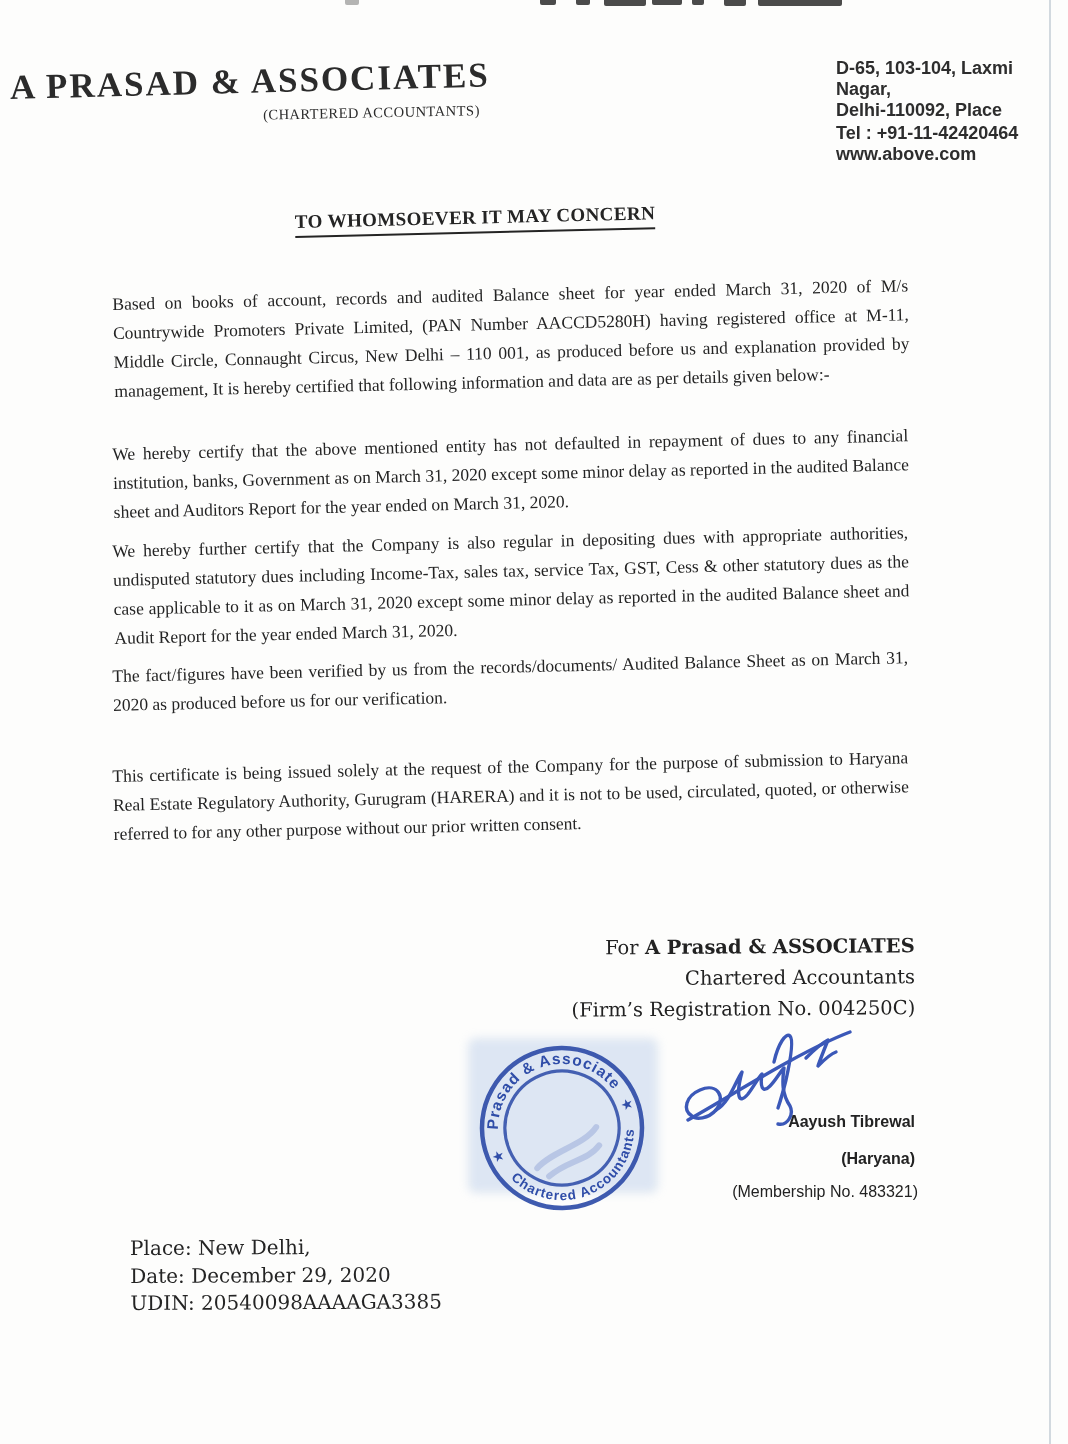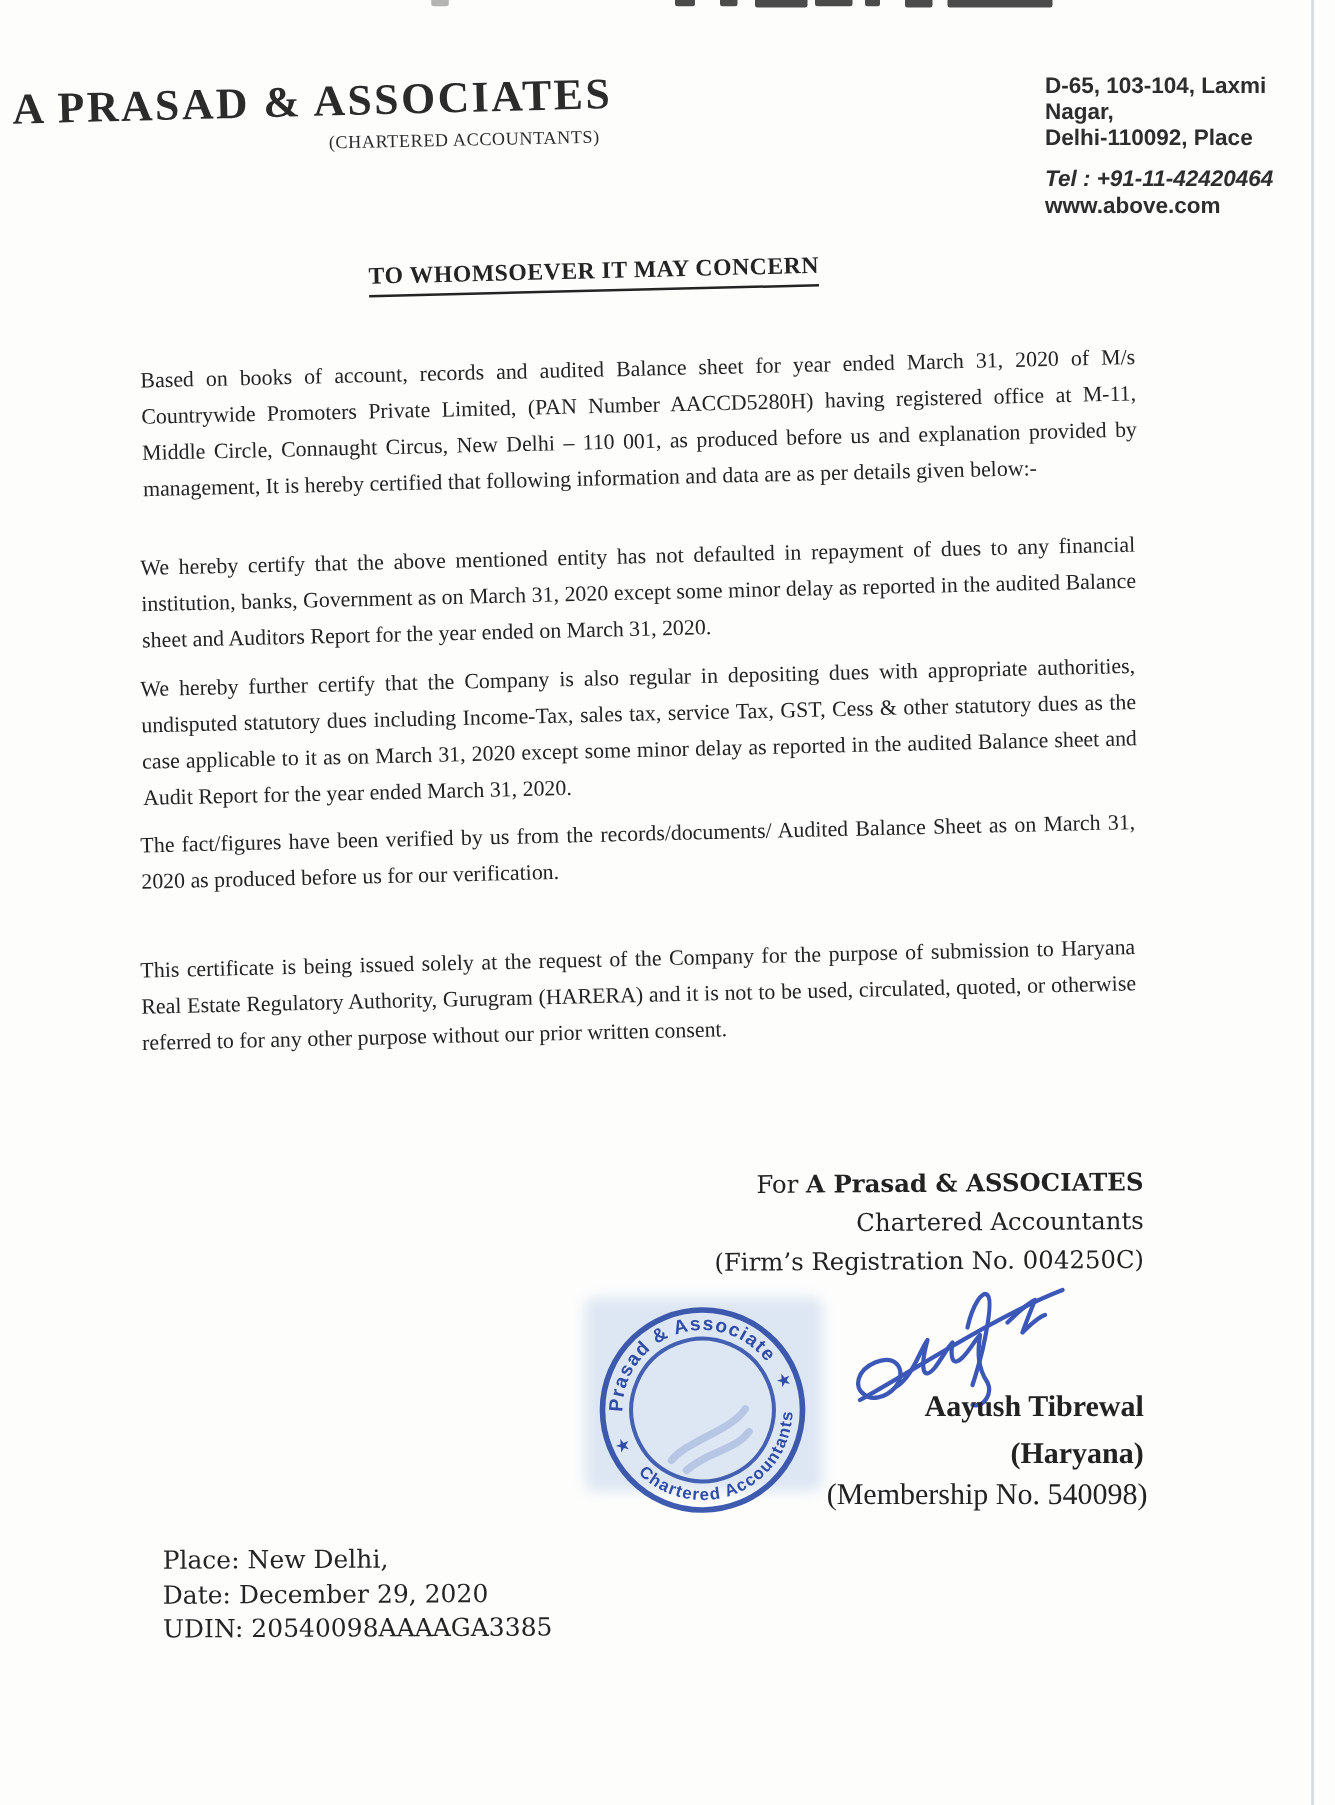--- a/index.html
+++ b/index.html
@@ -25,21 +25,21 @@
   .firm-sub{
     left:10px;top:112px;width:470px;text-align:right;
     font-size:14.5px;letter-spacing:.5px;color:#2b2b2b;
     transform:rotate(-1.2deg);transform-origin:0 50%;
   }
   .addr{
     left:836px;top:58px;width:225px;
     font-family:"Liberation Sans", sans-serif;
     font-size:18px;line-height:21px;color:#2d2d2d;font-weight:600;
   }
-  .addr .tel{margin-top:12px;font-weight:600;font-style:italic;}
+  .addr .tel{margin-top:2px;font-weight:600;}
   .addr .web{font-weight:800;}
 
   
   .letter-title{
     left:295px;top:211px;
     font-size:19px;font-weight:bold;letter-spacing:.4px;color:#242424;
     border-bottom:2px solid #242424;padding-bottom:3px;
     transform:rotate(-1.4deg);transform-origin:0 50%;
   }
 
@@ -55,22 +55,22 @@
   .closing{
     left:400px;top:932px;width:515px;text-align:right;
     font-family:"DejaVu Serif", serif;
     font-size:19.5px;line-height:31px;color:#222;
     transform:rotate(-.4deg);
   }
   .closing b{font-weight:bold;}
 
   .signer{
     left:515px;width:400px;text-align:right;
-    font-family:Liberation Serif, serif;
-    font-size:24px;color:#222;
+    font-family:Liberation Sans, sans-serif;
+    font-size:16px;color:#222;
   }
   .signer-name{top:1113px;font-weight:bold;}
   .signer-role{top:1150px;font-weight:bold;}
   .membership{left:505px;top:1183px;width:413px;font-weight:normal;}
 
   
   .stamp-pad{
     left:468px;top:1038px;width:190px;height:155px;
     background:rgba(148,180,222,.3);
     border-radius:8px;filter:blur(5px);
@@ -145,19 +145,19 @@
     <path d="M14,88 C4,82 8,68 22,62 C40,54 48,70 38,82 C30,91 18,92 14,88 Z"></path>
     <path d="M38,82 C52,74 58,52 64,44 C58,66 60,78 70,66 C76,58 80,50 84,46 C82,58 84,66 92,58 C98,52 102,44 106,40 C104,54 104,66 112,78 C116,86 110,98 100,96"></path>
     <path d="M96,34 C100,16 108,4 112,8 C116,12 112,34 108,52 C105,64 102,74 100,80"></path>
     <path d="M10,92 C50,70 120,24 172,4"></path>
     <path d="M128,30 C134,24 142,16 150,12 C146,22 142,32 140,38 C146,32 152,26 158,24"></path>
   </g>
 </svg>
 
 <div class="abs signer signer-name">Aayush Tibrewal</div>
 <div class="abs signer signer-role">(Haryana)</div>
-<div class="abs signer membership">(Membership No. 540098)</div>
+<div class="abs signer membership">(Membership No. 483321)</div>
 
 <div class="abs footer">
   <div>Place: New Delhi,</div>
   <div>Date: December 29, 2020</div>
   <div>UDIN: 20540098AAAAGA3385</div>
 </div>
 
 </body></html>

